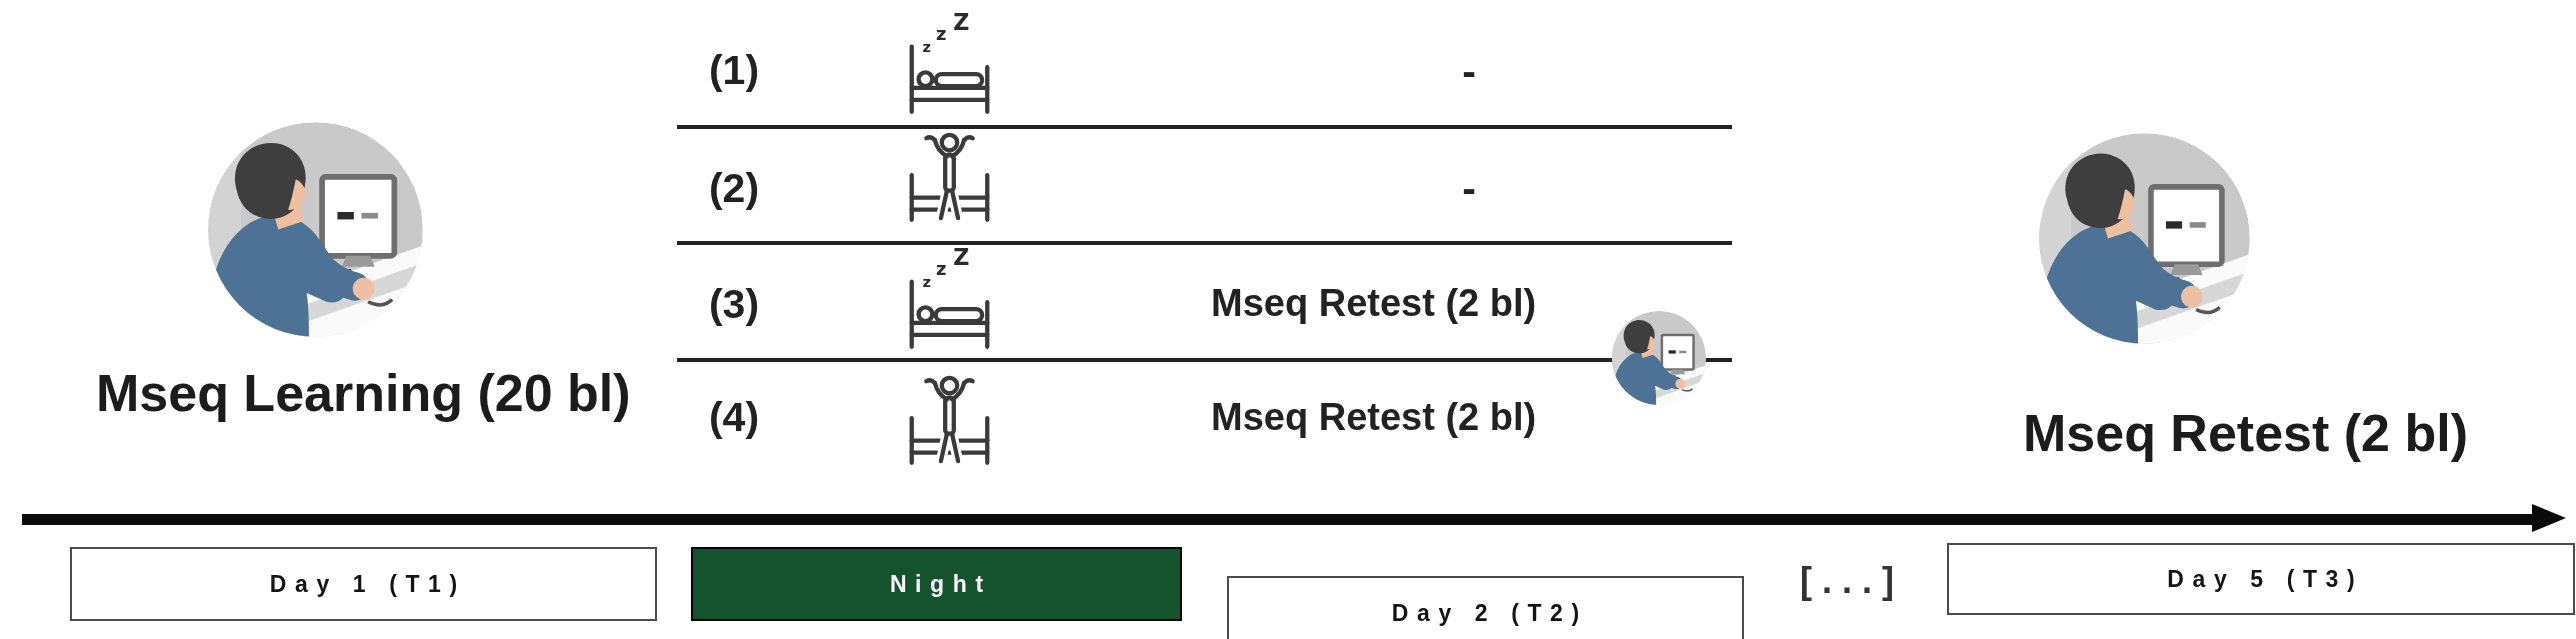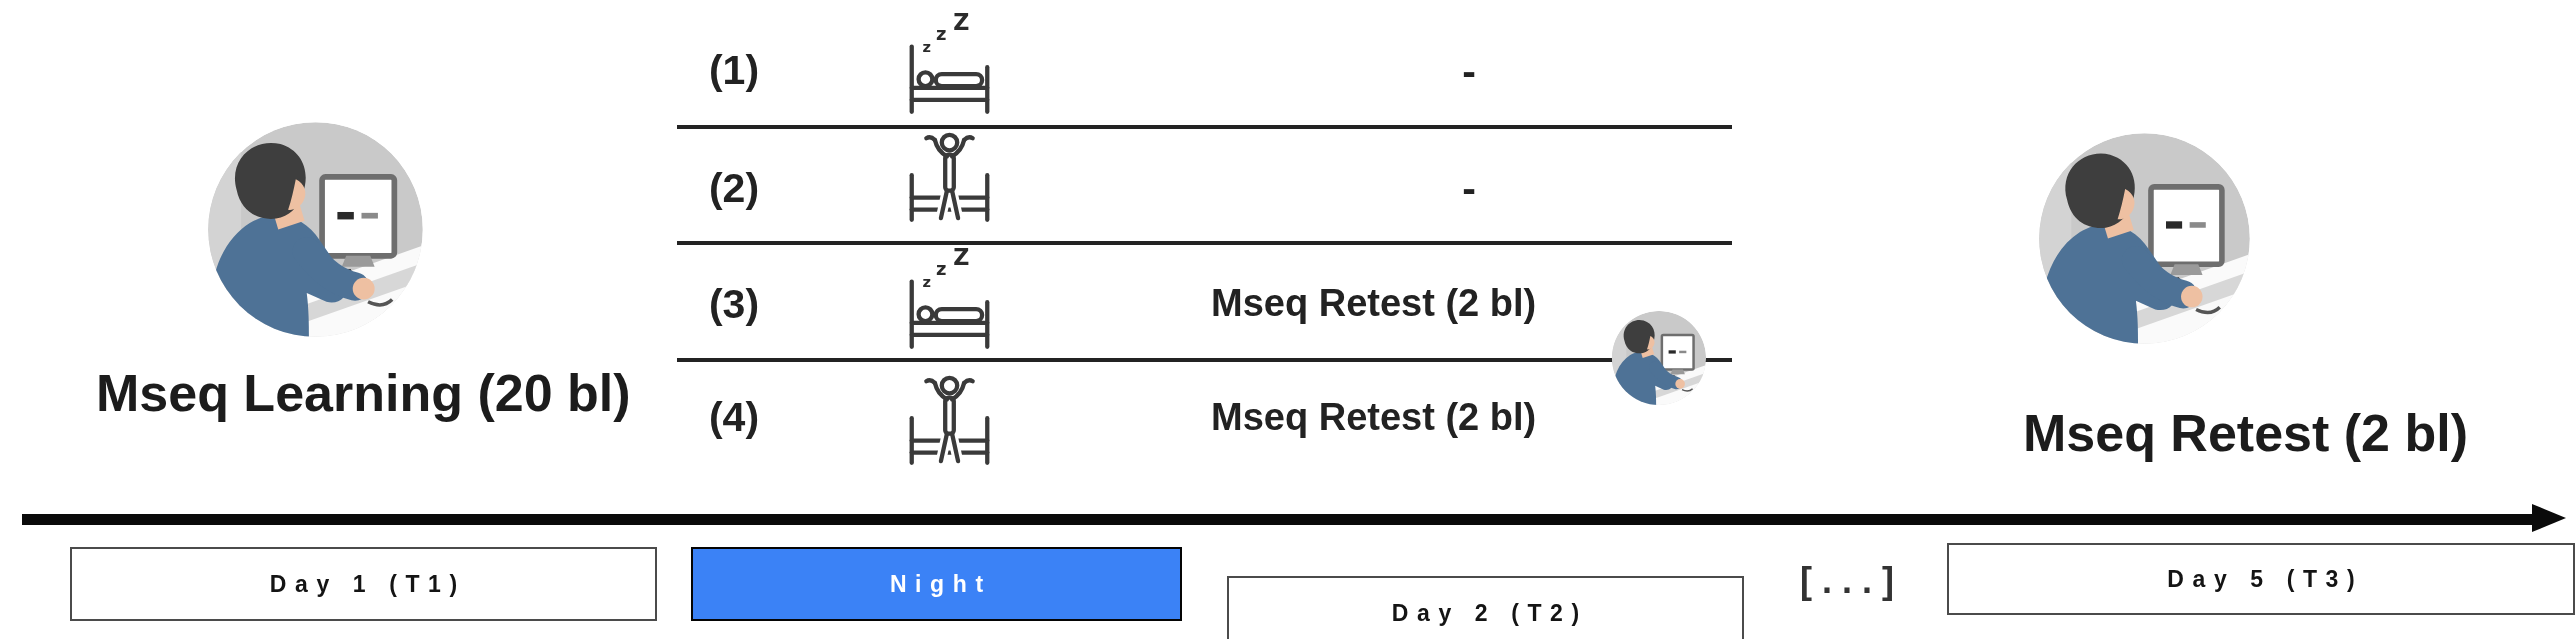--- a/index.html
+++ b/index.html
@@ -14,21 +14,21 @@
   .row-num{font-size:41px;font-weight:600;color:#222;line-height:48px;}
   .row-val{font-size:38px;font-weight:600;color:#222;line-height:48px;white-space:nowrap;}
   .dash-val{font-size:41px;font-weight:700;color:#222;line-height:48px;}
   
   .t-arrow{position:absolute;left:21.5px;top:514px;width:2512px;height:11px;background:#0a0a0a;}
   .t-head{position:absolute;left:2532px;top:504px;width:0;height:0;
           border-left:34px solid #0a0a0a;border-top:14.6px solid transparent;border-bottom:14.6px solid transparent;}
   .tbox{position:absolute;box-sizing:border-box;background:#fff;border:2.6px solid #4b4b4b;
         display:flex;align-items:center;justify-content:center;}
   .tbox-label{font-size:23px;font-weight:700;letter-spacing:8.6px;color:#141414;white-space:nowrap;text-indent:8.6px;}
-  .tbox.dark{background:#3b82f6;border-color:#040404;}
+  .tbox.dark{background:#14532d;border-color:#040404;}
   .tbox.dark .tbox-label{color:#ffffff;}
   .ellipsis-label{font-size:36px;font-weight:600;color:#333;white-space:nowrap;}
   svg{display:block;}
   .zzz-text{font-family:"DejaVu Sans",sans-serif;font-weight:bold;fill:#2b2b2b;}
 </style>
 </head>
 <body>
 
 <svg width="0" height="0" style="position:absolute">
   <defs>

